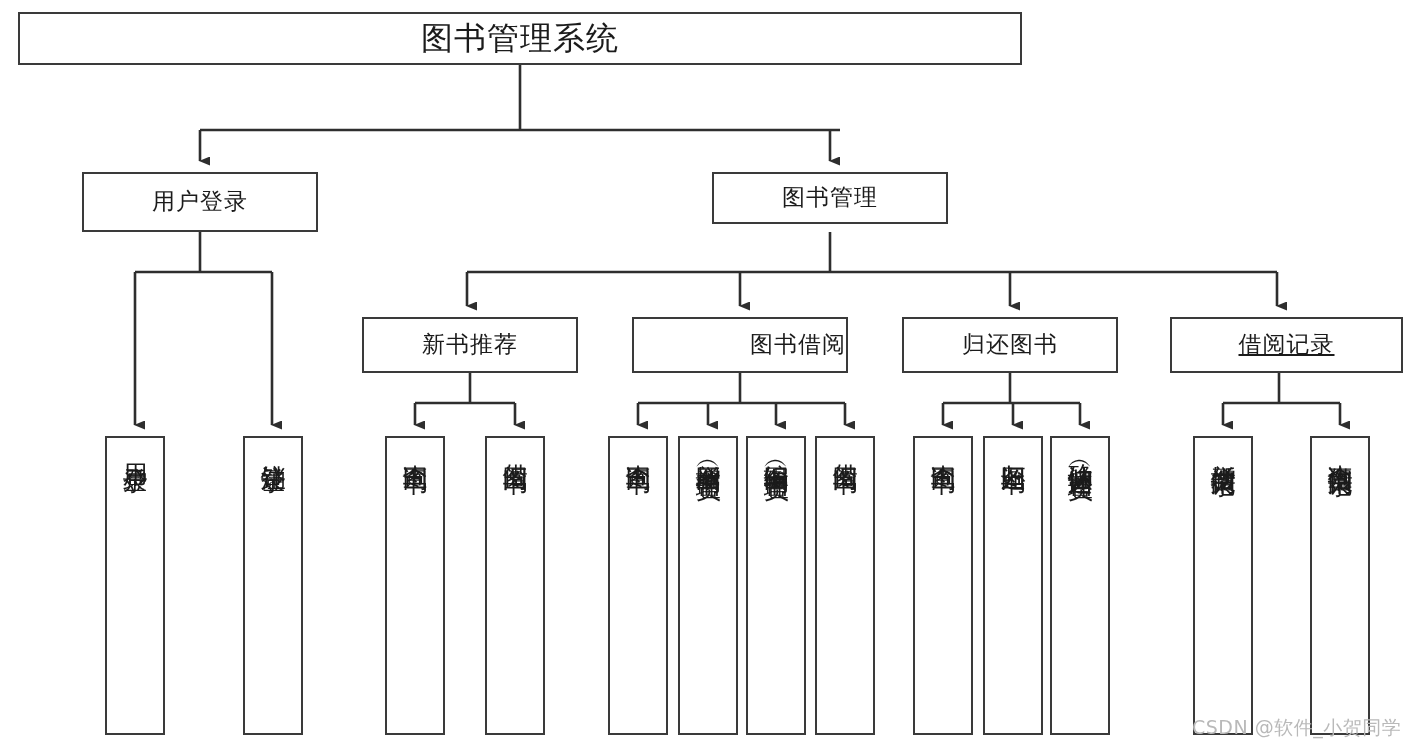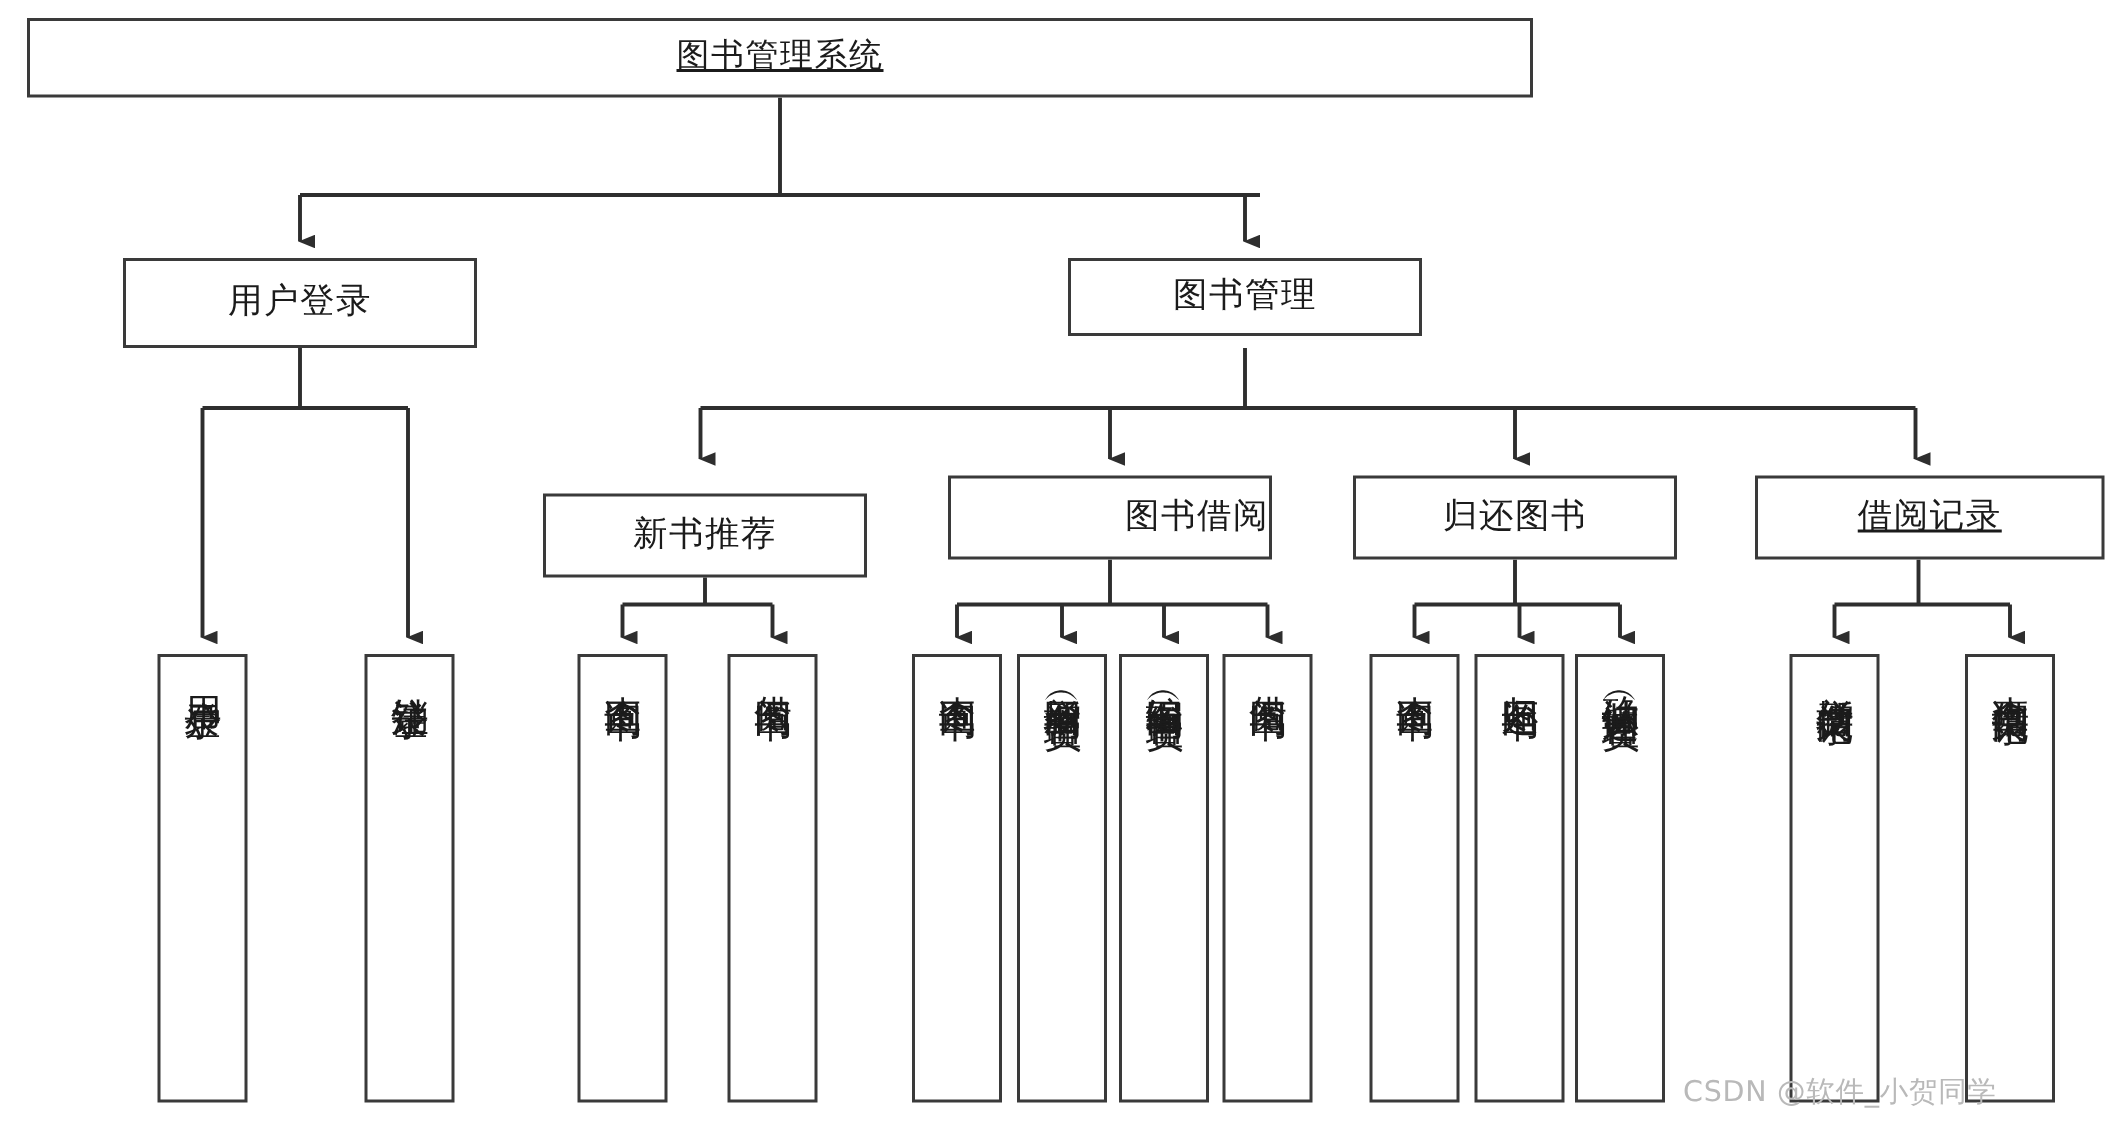--- a/index.html
+++ b/index.html
@@ -34,22 +34,21 @@
     align-items: center;
     justify-content: center;
     color: #1b1b1b;
   }
   .node.horizontal {
     font-size: 23px;
     letter-spacing: 1px;
     line-height: 1.1;
   }
   .node.root {
-    font-size: 22px;
-    text-decoration: underline;
+    font-size: 32px;
   }
   .node.vertical {
     align-items: flex-start;
     justify-content: center;
     padding-top: 6px;
   }
   .vtext {
     writing-mode: vertical-rl;
     text-orientation: upright;
     font-size: 25px;
@@ -127,21 +126,21 @@
     <span>图书管理系统</span>
   </div>
 
   <div class="node horizontal" style="left: 82px; top: 172px; width: 236px; height: 60px; border-color: rgb(58, 58, 58); background: rgb(255, 255, 255); color: rgb(27, 27, 27);">
     <span>用户登录</span>
   </div>
   <div class="node horizontal" style="left: 712px; top: 172px; width: 236px; height: 52px; border-color: rgb(58, 58, 58); background: rgb(255, 255, 255); color: rgb(27, 27, 27);">
     <span>图书管理</span>
   </div>
 
-  <div class="node horizontal" style="left: 362px; top: 317px; width: 216px; height: 56px; border-color: rgb(58, 58, 58); background: rgb(255, 255, 255); color: rgb(27, 27, 27); margin-top: 12px;">
+  <div class="node horizontal" style="left: 362px; top: 317px; width: 216px; height: 56px; border-color: rgb(58, 58, 58); background: rgb(255, 255, 255); color: rgb(27, 27, 27);">
     <span>新书推荐</span>
   </div>
   <div class="node horizontal" style="left: 632px; top: 317px; width: 216px; height: 56px; border-color: rgb(58, 58, 58); background: rgb(255, 255, 255); color: rgb(27, 27, 27); justify-content: flex-end;">
     <span>图书借阅</span>
   </div>
   <div class="node horizontal" style="left: 902px; top: 317px; width: 216px; height: 56px; border-color: rgb(58, 58, 58); background: rgb(255, 255, 255); color: rgb(27, 27, 27);">
     <span>归还图书</span>
   </div>
   <div class="node horizontal" style="left: 1170px; top: 317px; width: 233px; height: 56px; border-color: rgb(58, 58, 58); background: rgb(255, 255, 255); color: rgb(27, 27, 27); text-decoration: underline;">
     <span>借阅记录</span>
@@ -180,15 +179,15 @@
   <div class="node vertical" style="left: 1050px; top: 436px; width: 60px; height: 299px; border-color: rgb(58, 58, 58); background: rgb(255, 255, 255); color: rgb(27, 27, 27);">
     <span class="vtext">确认归还（管理员）</span>
   </div>
   <div class="node vertical" style="left: 1193px; top: 436px; width: 60px; height: 299px; border-color: rgb(58, 58, 58); background: rgb(255, 255, 255); color: rgb(27, 27, 27);">
     <span class="vtext">新增借阅记录</span>
   </div>
   <div class="node vertical" style="left: 1310px; top: 436px; width: 60px; height: 299px; border-color: rgb(58, 58, 58); background: rgb(255, 255, 255); color: rgb(27, 27, 27);">
     <span class="vtext">查询借阅记录</span>
   </div>
 
-  <div class="watermark" style="left: 1122px; top: 715px; color: rgb(185, 185, 185);">CSDN @软件_小贺同学</div>
+  <div class="watermark" style="left: 1192px; top: 715px; color: rgb(185, 185, 185);">CSDN @软件_小贺同学</div>
 
 </div>
 
 </body></html>

